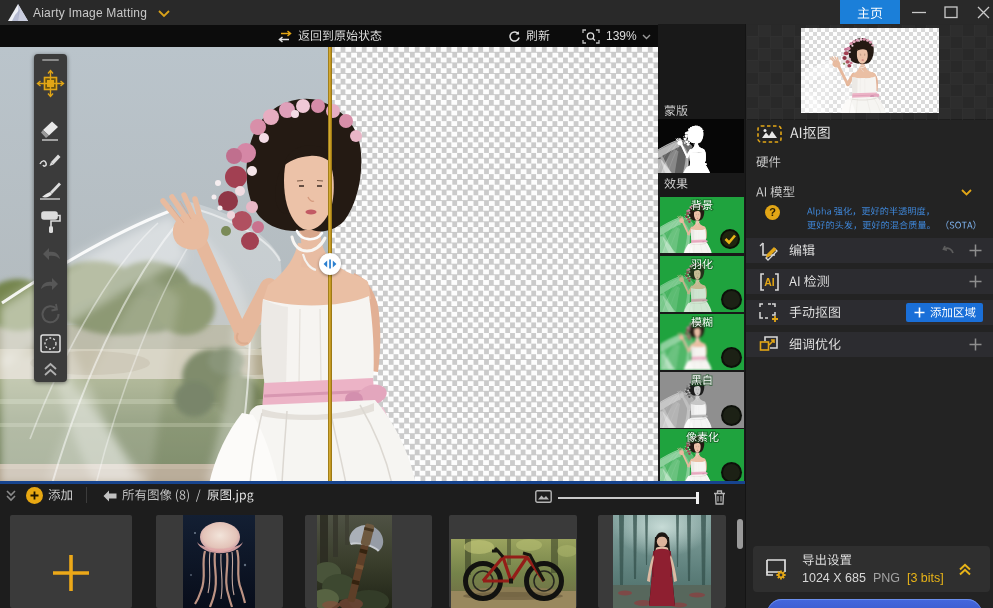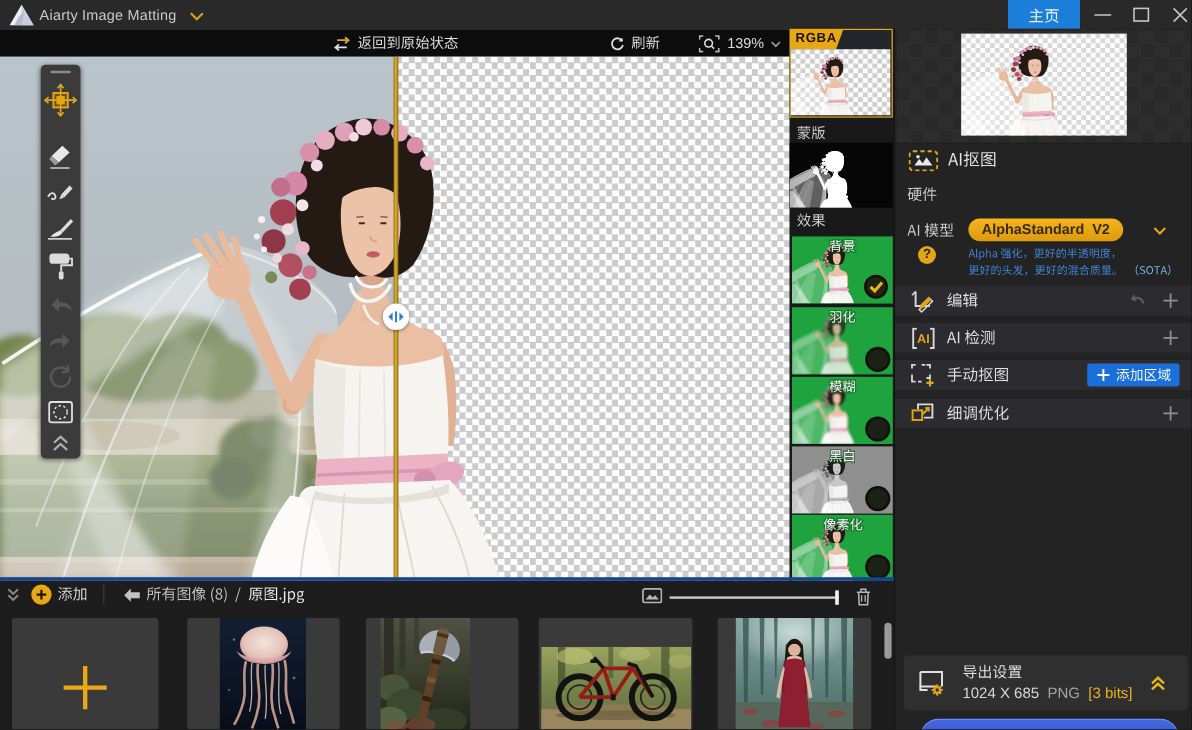--- a/index.html
+++ b/index.html
@@ -310,28 +310,20 @@
       <circle cx="8.5" cy="7" r="3.2" stroke="#dedede" stroke-width="1.3" fill="none"></circle>
       <path d="M10.8,9.3 L13,11.5" stroke="#dedede" stroke-width="1.3"></path>
     </svg>
     <span style="position:absolute;left:606px;top:4px">139%</span>
     <svg width="9" height="6" viewBox="0 0 9 6" style="position:absolute;left:642px;top:9px">
       <path d="M1,1 L4.5,4.5 L8,1" stroke="#9a9a9a" stroke-width="1.4" fill="none"></path>
     </svg>
   </div>
 
   <div id="thumbcol">
-    <div style="position:absolute;left:0;top:2;width:86px;height:74px;border:1.5px solid #e8a812;background:#23272b">
-      <div style="position:absolute;left:-1px;top:-1px;width:45px;height:17px;background:#e8a812;color:#1d1400;font-weight:bold;font-size:11px;letter-spacing:0.5px;line-height:17px;padding-left:5px;clip-path:polygon(0 0,100% 0,86% 100%,0 100%)">RGBA</div>
-      <div style="position:absolute;left:0;top:16px;width:83px;height:55px;background:conic-gradient(#fdfdfd 90deg,#cfcfcf 90deg 180deg,#fdfdfd 180deg 270deg,#cfcfcf 270deg);background-size:8px 8px;overflow:hidden">
-        <svg width="83" height="55" viewBox="30 0 628 437" preserveAspectRatio="none">
-            <use href="#gbride"></use>
-          </svg>
-      </div>
-    </div>
     <svg width="25" height="14.6" viewBox="0 -11.0 25 14.6" style="position:absolute;left:6px;top:80px;">
         <path d="M1.1 -7.7V-5.7H1.9V-7H10.1V-5.7H10.9V-7.7ZM2.8 -6.3V-5.7H9.3V-6.3ZM9.2 -4.1C8.5 -3.6 7.5 -3 6.6 -2.7C6.3 -3.2 5.9 -3.6 5.4 -4.1L5.9 -4.4H10.4V-5.1H1.7V-4.4H4.6C3.5 -3.8 2 -3.3 0.8 -3C0.9 -2.9 1.1 -2.5 1.2 -2.4C2.3 -2.7 3.6 -3.1 4.7 -3.7C4.9 -3.5 5 -3.4 5.2 -3.2C4.1 -2.5 2.3 -1.8 1 -1.4C1.1 -1.3 1.3 -1 1.5 -0.8C2.7 -1.2 4.5 -2 5.6 -2.7C5.8 -2.5 5.9 -2.4 6 -2.2C4.8 -1.2 2.6 -0.2 0.8 0.2C1 0.4 1.2 0.7 1.3 0.9C2.9 0.4 5 -0.6 6.3 -1.5C6.5 -0.8 6.3 -0.2 6 0C5.8 0.2 5.6 0.2 5.3 0.2C5.1 0.2 4.8 0.2 4.4 0.1C4.6 0.4 4.7 0.7 4.7 1C5 1 5.3 1 5.5 1C6 1 6.3 0.9 6.6 0.6C7.2 0.1 7.4 -0.9 7 -2L7.3 -2.1C8.1 -0.9 9.2 0.2 10.4 0.8C10.6 0.6 10.8 0.2 11.1 0C9.9 -0.4 8.7 -1.4 8 -2.5C8.6 -2.8 9.2 -3.1 9.7 -3.4ZM7.7 -10.1V-9.3H4.3V-10.1H3.4V-9.3H0.6V-8.6H3.4V-7.9H4.3V-8.6H7.7V-7.9H8.5V-8.6H11.3V-9.3H8.5V-10.1Z M13.3 -9.8V-5.1C13.3 -3.3 13.2 -1.1 12.4 0.4C12.6 0.6 12.9 0.8 13 1C13.7 -0.2 14 -1.8 14.1 -3.4H15.7V0.9H16.5V-4.2H14.1L14.1 -5.1V-6H17.3V-6.8H16.2V-10.1H15.4V-6.8H14.1V-9.8ZM22.2 -5.7C22 -4.4 21.5 -3.2 20.9 -2.3C20.3 -3.3 19.9 -4.5 19.6 -5.7ZM17.8 -9.3V-5.1C17.8 -3.3 17.7 -1.1 16.8 0.5C17 0.6 17.3 0.9 17.5 1C18.5 -0.7 18.7 -3.1 18.7 -5.1V-5.7H18.9C19.2 -4.1 19.7 -2.7 20.4 -1.5C19.8 -0.7 19 -0.1 18.2 0.3C18.4 0.4 18.6 0.8 18.7 1C19.5 0.6 20.3 -0 20.9 -0.8C21.5 -0 22.1 0.6 22.9 1C23.1 0.8 23.4 0.4 23.6 0.3C22.7 -0.1 22 -0.7 21.4 -1.5C22.3 -2.7 22.9 -4.4 23.2 -6.5L22.6 -6.6L22.5 -6.6H18.7V-8.5C20.3 -8.7 22.1 -8.9 23.4 -9.2L22.8 -10C21.6 -9.7 19.6 -9.4 17.8 -9.3Z" fill="#cfcfcf"></path>
       </svg>
     <div style="position:absolute;left:0;top:95px;width:86px;height:54px;background:#060606;overflow:hidden">
       <svg width="86" height="57" viewBox="30 0 628 437" preserveAspectRatio="none" style="position:absolute;left:0;top:0;filter:brightness(0) invert(1)">
           <use href="#gbride"></use>
         </svg>
       <svg width="86" height="57" viewBox="30 0 628 437" preserveAspectRatio="none" style="position:absolute;left:0;top:0;filter:brightness(0) invert(1);opacity:0.85">
           <use href="#gbride"></use>
         </svg>
@@ -413,21 +405,20 @@
         <path d="M0.1 0H1.4L2.4 -3.1H6.1L7.1 0H8.5L5 -10.3H3.5ZM2.7 -4.2 3.2 -5.7C3.5 -6.9 3.9 -8 4.2 -9.2H4.3C4.6 -8 4.9 -6.9 5.3 -5.7L5.8 -4.2Z M9.9 0H11.2V-10.3H9.9Z M25.7 -10.9H18.4V0.5H26.1V-0.4H19.4V-10H25.7ZM15.2 -11.8V-8.9H13.3V-8H15.2V-4.9C14.4 -4.7 13.7 -4.5 13.1 -4.4L13.4 -3.3L15.2 -3.9V-0.2C15.2 0 15.1 0.1 14.9 0.1C14.7 0.1 14.1 0.1 13.4 0.1C13.6 0.4 13.7 0.8 13.8 1C14.7 1 15.3 1 15.7 0.9C16 0.7 16.2 0.4 16.2 -0.2V-4.2L17.9 -4.7L17.8 -5.7L16.2 -5.2V-8H17.8V-8.9H16.2V-11.8ZM24.1 -9.2C23.7 -8.1 23.2 -7.1 22.7 -6.1C22 -7.1 21.3 -8 20.6 -8.8L19.8 -8.3C20.6 -7.4 21.4 -6.3 22.2 -5.2C21.4 -3.9 20.6 -2.7 19.7 -1.8C19.9 -1.6 20.3 -1.3 20.5 -1.1C21.3 -2 22.1 -3.1 22.8 -4.3C23.5 -3.2 24.1 -2.3 24.4 -1.5L25.3 -2.1C24.9 -3 24.2 -4.1 23.4 -5.2C24 -6.4 24.6 -7.6 25 -8.9Z M31.9 -3.9C33 -3.7 34.4 -3.2 35.2 -2.8L35.6 -3.5C34.8 -3.9 33.4 -4.3 32.3 -4.5ZM30.5 -2.1C32.4 -1.9 34.8 -1.3 36.2 -0.9L36.6 -1.6C35.3 -2.1 32.8 -2.6 31 -2.8ZM27.8 -11.1V1.1H28.8V0.5H38.4V1.1H39.5V-11.1ZM28.8 -0.4V-10.2H38.4V-0.4ZM32.4 -9.9C31.7 -8.8 30.5 -7.7 29.3 -7C29.5 -6.8 29.9 -6.5 30 -6.3C30.5 -6.6 30.9 -6.9 31.3 -7.3C31.8 -6.9 32.3 -6.5 32.8 -6.1C31.6 -5.5 30.3 -5.1 29.1 -4.8C29.2 -4.6 29.5 -4.2 29.6 -4C30.9 -4.3 32.4 -4.8 33.7 -5.5C34.9 -4.9 36.2 -4.4 37.5 -4.1C37.7 -4.4 37.9 -4.8 38.1 -4.9C36.9 -5.2 35.7 -5.5 34.6 -6C35.6 -6.7 36.5 -7.5 37.1 -8.5L36.5 -8.8L36.3 -8.8H32.7C32.9 -9.1 33.1 -9.3 33.3 -9.6ZM31.9 -7.9 32 -8H35.6C35.1 -7.4 34.5 -6.9 33.7 -6.5C33 -6.9 32.4 -7.4 31.9 -7.9Z" fill="#e4e4e4"></path>
       </svg>
 
     <svg width="26" height="15.3" viewBox="0 -11.5 26 15.3" style="position:absolute;left:10px;top:131px;">
         <path d="M5.4 -7.9V-3.2H7.9C7.8 -2.6 7.7 -2 7.3 -1.4C6.8 -1.8 6.5 -2.3 6.2 -2.8L5.4 -2.6C5.7 -1.9 6.2 -1.3 6.7 -0.8C6.2 -0.4 5.5 0 4.5 0.3C4.7 0.5 5 0.8 5.1 1C6.1 0.7 6.9 0.2 7.4 -0.3C8.5 0.4 9.9 0.8 11.6 1C11.7 0.8 11.9 0.4 12.1 0.2C10.4 0.1 9 -0.3 8 -0.9C8.5 -1.6 8.7 -2.4 8.8 -3.2H11.6V-7.9H8.9V-9.1H11.9V-10H5.1V-9.1H8V-7.9ZM6.2 -5.2H8V-4.6L8 -3.9H6.2ZM8.9 -3.9 8.9 -4.6V-5.2H10.8V-3.9ZM6.2 -7.2H8V-5.9H6.2ZM8.9 -7.2H10.8V-5.9H8.9ZM0.6 -9.8V-9H2.2C1.9 -7.1 1.3 -5.3 0.4 -4.1C0.6 -3.9 0.8 -3.3 0.8 -3.1C1.1 -3.4 1.3 -3.7 1.5 -4.1V0.4H2.3V-0.6H4.8V-6H2.3C2.6 -6.9 2.9 -7.9 3.1 -9H4.9V-9.8ZM2.3 -5.1H4V-1.4H2.3Z M16.5 -4.3V-3.4H20.1V1H21V-3.4H24.4V-4.3H21V-7H23.9V-7.9H21V-10.4H20.1V-7.9H18.4C18.5 -8.5 18.7 -9.1 18.8 -9.7L17.9 -9.9C17.6 -8.2 17.1 -6.6 16.4 -5.6C16.6 -5.5 17 -5.2 17.2 -5.1C17.5 -5.6 17.8 -6.3 18.1 -7H20.1V-4.3ZM15.8 -10.5C15.2 -8.6 14.1 -6.7 12.9 -5.5C13.1 -5.2 13.3 -4.8 13.4 -4.5C13.8 -5 14.2 -5.5 14.6 -6V1H15.5V-7.5C16 -8.3 16.4 -9.3 16.7 -10.2Z" fill="#c9c9c9"></path>
       </svg>
 
     <svg width="40" height="15.3" viewBox="0 -11.5 40 15.3" style="position:absolute;left:10px;top:161px;">
         <path d="M0.1 0H1.2L2.1 -2.8H5.5L6.3 0H7.6L4.4 -9.2H3.2ZM2.4 -3.7 2.8 -5.1C3.2 -6.2 3.5 -7.2 3.8 -8.2H3.8C4.1 -7.2 4.4 -6.2 4.7 -5.1L5.2 -3.7Z M8.9 0H10V-9.2H8.9Z M20 -5.2H24.3V-4.3H20ZM20 -6.8H24.3V-5.9H20ZM23.2 -10.5V-9.5H21.3V-10.5H20.4V-9.5H18.6V-8.7H20.4V-7.7H21.3V-8.7H23.2V-7.7H24.1V-8.7H25.9V-9.5H24.1V-10.5ZM19.1 -7.5V-3.6H21.6C21.6 -3.2 21.5 -2.9 21.5 -2.6H18.3V-1.8H21.2C20.7 -0.8 19.8 -0.2 18 0.2C18.1 0.4 18.4 0.8 18.5 1C20.6 0.5 21.7 -0.4 22.2 -1.8C22.8 -0.4 23.9 0.6 25.6 1C25.7 0.8 25.9 0.4 26.1 0.2C24.7 -0.1 23.7 -0.8 23.1 -1.8H25.9V-2.6H22.4C22.5 -2.9 22.5 -3.2 22.6 -3.6H25.2V-7.5ZM16.2 -10.5V-8.1H14.7V-7.2H16.2V-7.2C15.9 -5.5 15.2 -3.5 14.5 -2.5C14.6 -2.2 14.9 -1.8 15 -1.6C15.4 -2.3 15.9 -3.4 16.2 -4.7V1H17.2V-5.5C17.5 -4.8 17.9 -4 18 -3.6L18.6 -4.2C18.4 -4.6 17.5 -6.2 17.2 -6.7V-7.2H18.4V-8.1H17.2V-10.5Z M34.5 -9.8V-5.6H35.4V-9.8ZM36.8 -10.4V-4.8C36.8 -4.7 36.8 -4.6 36.6 -4.6C36.4 -4.6 35.8 -4.6 35.1 -4.6C35.2 -4.4 35.3 -4 35.4 -3.8C36.3 -3.8 36.9 -3.8 37.2 -3.9C37.6 -4.1 37.7 -4.3 37.7 -4.8V-10.4ZM31.4 -9.2V-7.4H29.9V-7.5V-9.2ZM27.4 -7.4V-6.6H28.9C28.8 -5.8 28.4 -4.9 27.3 -4.2C27.5 -4.1 27.8 -3.8 27.9 -3.6C29.2 -4.4 29.7 -5.5 29.8 -6.6H31.4V-3.9H32.3V-6.6H33.7V-7.4H32.3V-9.2H33.5V-10H27.8V-9.2H29V-7.5V-7.4ZM32.4 -4.2V-2.8H28.4V-1.9H32.4V-0.3H27.1V0.6H38.5V-0.3H33.4V-1.9H37.2V-2.8H33.4V-4.2Z" fill="#c9c9c9"></path>
       </svg>
-    <div style="position:absolute;left:61px;top:158px;width:129px;height:19px;background:linear-gradient(#f4b51e,#dd9a0d);border-radius:9.5px;color:#3a2a00;font-size:12px;font-weight:bold;text-align:center;line-height:19px">AlphaStandard&nbsp; V2</div>
     <svg width="11" height="7" viewBox="0 0 11 7" style="position:absolute;left:215px;top:165px">
         <path d="M1,1 L5.5,5.5 L10,1" stroke="#e2a616" stroke-width="1.8" fill="none"></path>
       </svg>
 
     <div style="position:absolute;left:19px;top:181px;width:15px;height:15px;border-radius:50%;background:#e2a616;color:#2a1e00;font-size:11px;font-weight:bold;text-align:center;line-height:15px">?</div>
       <svg width="128" height="11.3" viewBox="0 -8.5 128 11.3" style="position:absolute;left:61px;top:182px;">
         <path d="M0 0H0.9L1.5 -2.1H4L4.7 0H5.6L3.3 -6.7H2.3ZM1.8 -2.7 2.1 -3.8C2.3 -4.5 2.5 -5.3 2.8 -6.1H2.8C3 -5.3 3.2 -4.5 3.5 -3.8L3.8 -2.7Z M7.3 0.1C7.6 0.1 7.7 0.1 7.8 0L7.7 -0.6C7.6 -0.6 7.6 -0.6 7.5 -0.6C7.4 -0.6 7.3 -0.7 7.3 -0.9V-7.3H6.4V-1C6.4 -0.3 6.7 0.1 7.3 0.1Z M9.1 2.1H9.9V0.4L9.9 -0.5C10.3 -0.1 10.8 0.1 11.3 0.1C12.4 0.1 13.4 -0.9 13.4 -2.6C13.4 -4.1 12.7 -5.1 11.4 -5.1C10.9 -5.1 10.3 -4.8 9.8 -4.4H9.8L9.7 -5H9.1ZM11.1 -0.6C10.8 -0.6 10.3 -0.7 9.9 -1.1V-3.7C10.4 -4.2 10.8 -4.4 11.2 -4.4C12.2 -4.4 12.5 -3.7 12.5 -2.6C12.5 -1.3 11.9 -0.6 11.1 -0.6Z M14.8 0H15.6V-3.6C16.1 -4.1 16.4 -4.4 17 -4.4C17.6 -4.4 17.9 -4 17.9 -3.1V0H18.7V-3.2C18.7 -4.4 18.3 -5.1 17.2 -5.1C16.5 -5.1 16 -4.7 15.6 -4.3L15.6 -5.3V-7.3H14.8Z M21.5 0.1C22.1 0.1 22.7 -0.2 23.1 -0.6H23.2L23.2 0H23.9V-3.1C23.9 -4.3 23.4 -5.1 22.2 -5.1C21.4 -5.1 20.7 -4.8 20.2 -4.5L20.6 -3.9C21 -4.2 21.5 -4.4 22.1 -4.4C22.9 -4.4 23.1 -3.8 23.1 -3.2C21 -2.9 20 -2.4 20 -1.3C20 -0.4 20.7 0.1 21.5 0.1ZM21.7 -0.6C21.2 -0.6 20.8 -0.8 20.8 -1.4C20.8 -2 21.4 -2.4 23.1 -2.6V-1.2C22.6 -0.8 22.2 -0.6 21.7 -0.6Z M31.5 -6.7H34.2V-5.5H31.5ZM30.9 -7.2V-4.9H32.5V-4.1H30.7V-1.6H32.5V-0.3L30.2 -0.2L30.3 0.5C31.5 0.4 33.2 0.3 34.7 0.2C34.9 0.4 35 0.6 35 0.8L35.6 0.5C35.4 -0 34.9 -0.8 34.5 -1.5L33.9 -1.2C34.1 -1 34.3 -0.7 34.4 -0.4L33.2 -0.3V-1.6H35.1V-4.1H33.2V-4.9H34.8V-7.2ZM31.3 -3.5H32.5V-2.2H31.3ZM33.2 -3.5H34.4V-2.2H33.2ZM27.5 -5.2C27.4 -4.3 27.3 -3.2 27.2 -2.5H27.6L29.4 -2.4C29.3 -0.8 29.1 -0.2 29 -0C28.9 0.1 28.8 0.1 28.7 0.1C28.5 0.1 28.1 0.1 27.7 0C27.8 0.2 27.9 0.5 27.9 0.7C28.3 0.7 28.7 0.7 28.9 0.7C29.2 0.7 29.4 0.6 29.5 0.4C29.8 0.1 29.9 -0.7 30.1 -2.8C30.1 -2.9 30.1 -3.1 30.1 -3.1H27.9C28 -3.5 28 -4.1 28.1 -4.6H30.1V-7.2H27.3V-6.6H29.5V-5.2Z M43.9 -6.4C43.3 -5.4 42.4 -4.5 41.4 -3.7V-7.6H40.7V-3.2C40.1 -2.8 39.5 -2.4 38.9 -2.1C39.1 -2 39.3 -1.7 39.4 -1.6C39.8 -1.8 40.3 -2.1 40.7 -2.3V-0.7C40.7 0.3 41 0.6 41.9 0.6C42.1 0.6 43.3 0.6 43.5 0.6C44.5 0.6 44.7 -0 44.8 -1.8C44.6 -1.8 44.3 -2 44.1 -2.1C44 -0.5 44 -0.1 43.5 -0.1C43.2 -0.1 42.2 -0.1 42 -0.1C41.5 -0.1 41.4 -0.2 41.4 -0.7V-2.8C42.6 -3.7 43.7 -4.8 44.6 -6ZM38.8 -7.7C38.3 -6.3 37.3 -4.9 36.3 -4.1C36.5 -3.9 36.7 -3.6 36.8 -3.4C37.1 -3.7 37.5 -4.2 37.8 -4.6V0.7H38.6V-5.7C38.9 -6.3 39.2 -6.9 39.5 -7.5Z M46.6 1C47.5 0.6 48.2 -0.1 48.2 -1.1C48.2 -1.7 47.9 -2.2 47.4 -2.2C47 -2.2 46.7 -1.9 46.7 -1.5C46.7 -1.1 47 -0.8 47.4 -0.8L47.5 -0.9C47.5 -0.2 47.1 0.2 46.4 0.5Z M56.7 -2.2 56.1 -2C56.4 -1.4 56.8 -1 57.2 -0.7C56.7 -0.3 55.9 -0.1 54.8 0.1C54.9 0.3 55.1 0.6 55.2 0.7C56.4 0.5 57.2 0.1 57.8 -0.3C59.1 0.4 60.8 0.6 63 0.7C63 0.5 63.1 0.2 63.2 0C61.2 -0 59.6 -0.2 58.4 -0.7C58.9 -1.2 59.1 -1.7 59.2 -2.3H62.4V-5.8H59.3V-6.6H62.9V-7.2H54.9V-6.6H58.6V-5.8H55.8V-2.3H58.5C58.4 -1.8 58.2 -1.4 57.8 -1C57.3 -1.3 57 -1.7 56.7 -2.2ZM56.4 -3.8H58.6V-3.4C58.6 -3.2 58.6 -3 58.6 -2.8H56.4ZM59.3 -2.8C59.3 -3 59.3 -3.2 59.3 -3.4V-3.8H61.7V-2.8ZM56.4 -5.3H58.6V-4.3H56.4ZM59.3 -5.3H61.7V-4.3H59.3Z M64.1 -2.7C64.6 -2.4 65.1 -2 65.6 -1.6C65.1 -0.8 64.5 -0.2 63.8 0.2C63.9 0.3 64.1 0.6 64.2 0.7C65 0.3 65.6 -0.3 66.1 -1.1C66.5 -0.8 66.9 -0.4 67.1 -0.1L67.6 -0.7C67.3 -1 66.9 -1.4 66.5 -1.7C67 -2.8 67.3 -4.1 67.5 -5.8L67 -5.9L66.9 -5.8H65.6C65.7 -6.5 65.8 -7.1 65.9 -7.7L65.2 -7.7C65.1 -7.1 65 -6.5 64.9 -5.8H63.9V-5.2H64.8C64.6 -4.3 64.3 -3.3 64.1 -2.7ZM66.7 -5.2C66.6 -4 66.3 -3 65.9 -2.2C65.6 -2.5 65.2 -2.7 64.9 -3C65.1 -3.6 65.3 -4.4 65.4 -5.2ZM69.6 -4.9V-3.8H67.5V-3.2H69.6V-0.1C69.6 0 69.6 0.1 69.4 0.1C69.3 0.1 68.8 0.1 68.2 0.1C68.3 0.3 68.4 0.6 68.5 0.7C69.2 0.7 69.6 0.7 69.9 0.6C70.2 0.5 70.3 0.3 70.3 -0.1V-3.2H72.4V-3.8H70.3V-4.7C71 -5.3 71.6 -6.1 72.1 -6.8L71.6 -7.1L71.4 -7H67.9V-6.4H71C70.6 -5.9 70.1 -5.3 69.6 -4.9Z M77.8 -3.9C78.3 -3.2 78.9 -2.3 79.2 -1.7L79.8 -2.1C79.5 -2.6 78.9 -3.5 78.3 -4.2ZM74.9 -7.7C74.9 -7.3 74.7 -6.7 74.6 -6.2H73.5V0.5H74.2V-0.2H76.7V-6.2H75.2C75.4 -6.6 75.5 -7.2 75.7 -7.6ZM74.2 -5.6H76.1V-3.7H74.2ZM74.2 -0.9V-3.1H76.1V-0.9ZM78.2 -7.8C77.9 -6.5 77.4 -5.2 76.8 -4.4C77 -4.3 77.3 -4.1 77.4 -4C77.7 -4.5 78 -5 78.3 -5.6H80.6C80.5 -2 80.4 -0.5 80.1 -0.2C79.9 -0.1 79.8 -0.1 79.7 -0.1C79.5 -0.1 78.9 -0.1 78.3 -0.1C78.4 0.1 78.5 0.3 78.5 0.5C79 0.6 79.6 0.6 79.9 0.6C80.2 0.5 80.4 0.5 80.6 0.2C81 -0.3 81.1 -1.7 81.3 -5.9C81.3 -6 81.3 -6.3 81.3 -6.3H78.5C78.7 -6.7 78.8 -7.2 78.9 -7.6Z M83.3 -7.2C83.7 -6.6 84.2 -5.7 84.3 -5.2L85 -5.4C84.8 -6 84.4 -6.9 83.9 -7.5ZM89.1 -7.5C88.8 -6.9 88.4 -6 88 -5.4L88.6 -5.2C89 -5.7 89.5 -6.5 89.8 -7.3ZM86.1 -7.7V-4.7H83V-4.1H86.1V-2.6H82.4V-1.9H86.1V0.7H86.9V-1.9H90.7V-2.6H86.9V-4.1H90.1V-4.7H86.9V-7.7Z M91.7 -7C92.2 -6.6 92.9 -5.9 93.1 -5.5L93.7 -5.9C93.4 -6.4 92.8 -7 92.2 -7.4ZM99 -7.6C97.9 -7.3 95.9 -7.2 94.2 -7.1C94.3 -7 94.4 -6.8 94.4 -6.6C95.1 -6.6 95.8 -6.7 96.6 -6.7V-6H94V-5.5H96.2C95.6 -4.8 94.6 -4.3 93.7 -4C93.9 -3.8 94.1 -3.6 94.2 -3.5C95 -3.8 95.9 -4.4 96.6 -5.2V-3.9H97.3V-5.2C97.9 -4.5 98.8 -3.8 99.6 -3.5C99.7 -3.7 99.9 -3.9 100.1 -4C99.2 -4.3 98.2 -4.9 97.7 -5.5H99.9V-6H97.3V-6.8C98.1 -6.9 98.8 -7 99.4 -7.1ZM94.7 -3.7V-3.2H95.8C95.6 -2.2 95.2 -1.5 94 -1.1C94.1 -0.9 94.3 -0.7 94.4 -0.6C95.8 -1 96.3 -1.9 96.5 -3.2H97.6C97.5 -2.9 97.4 -2.6 97.3 -2.3H98.9C98.8 -1.7 98.7 -1.4 98.6 -1.2C98.5 -1.2 98.5 -1.2 98.3 -1.2C98.2 -1.2 97.7 -1.2 97.3 -1.2C97.4 -1.1 97.4 -0.8 97.4 -0.7C97.9 -0.6 98.3 -0.6 98.6 -0.7C98.8 -0.7 99 -0.7 99.1 -0.9C99.3 -1.1 99.5 -1.5 99.6 -2.6C99.6 -2.7 99.6 -2.9 99.6 -2.9H98.1L98.3 -3.7ZM93.4 -4.2H91.7V-3.6H92.8V-0.8C92.4 -0.6 92 -0.2 91.5 0.1L92 0.7C92.5 0.2 93 -0.3 93.4 -0.3C93.6 -0.3 93.9 -0 94.2 0.2C94.8 0.5 95.6 0.6 96.7 0.6C97.6 0.6 99.1 0.6 99.8 0.5C99.8 0.3 99.9 -0 100 -0.2C99.1 -0.1 97.7 -0 96.7 -0C95.7 -0 94.9 -0.1 94.3 -0.4C93.9 -0.7 93.7 -0.9 93.4 -0.9Z M103.4 -4.1V-2.3H101.7V-4.1ZM103.4 -4.8H101.7V-6.5H103.4ZM101.1 -7.2V-0.8H101.7V-1.7H104.1V-7.2ZM108.2 -6.7V-5.1H105.6V-6.7ZM104.9 -7.3V-4.1C104.9 -2.6 104.8 -0.9 103.2 0.3C103.4 0.4 103.6 0.7 103.7 0.8C104.8 -0 105.3 -1.1 105.5 -2.2H108.2V-0.2C108.2 -0 108.1 0 108 0C107.8 0.1 107.2 0.1 106.6 0C106.7 0.2 106.8 0.5 106.9 0.7C107.7 0.7 108.2 0.7 108.5 0.6C108.8 0.5 108.9 0.3 108.9 -0.2V-7.3ZM108.2 -4.5V-2.8H105.6C105.6 -3.3 105.6 -3.7 105.6 -4V-4.5Z M113.1 -5.9V-5.1H111.6V-4.6H113.1V-3H116.7V-4.6H118.2V-5.1H116.7V-5.9H116V-5.1H113.7V-5.9ZM116 -4.6V-3.6H113.7V-4.6ZM116.5 -1.9C116.1 -1.4 115.5 -1 114.9 -0.7C114.2 -1 113.7 -1.4 113.3 -1.9ZM111.7 -2.4V-1.9H112.9L112.6 -1.7C113 -1.2 113.5 -0.8 114.1 -0.4C113.2 -0.2 112.3 0 111.3 0.1C111.4 0.2 111.5 0.5 111.6 0.7C112.7 0.6 113.9 0.3 114.8 -0.1C115.7 0.3 116.8 0.6 118 0.7C118.1 0.6 118.2 0.3 118.4 0.1C117.4 0 116.4 -0.1 115.6 -0.4C116.4 -0.9 117.1 -1.4 117.5 -2.2L117.1 -2.5L117 -2.4ZM113.9 -7.6C114 -7.4 114.2 -7.1 114.3 -6.8H110.7V-4.3C110.7 -2.9 110.6 -1 109.9 0.4C110.1 0.5 110.4 0.6 110.5 0.7C111.3 -0.7 111.4 -2.8 111.4 -4.3V-6.2H118.3V-6.8H115C114.9 -7.1 114.7 -7.5 114.6 -7.8Z M120.2 1C121.1 0.6 121.8 -0.1 121.8 -1.1C121.8 -1.7 121.5 -2.2 121 -2.2C120.6 -2.2 120.3 -1.9 120.3 -1.5C120.3 -1.1 120.6 -0.8 121 -0.8L121.1 -0.9C121.1 -0.2 120.7 0.2 120 0.5Z" fill="#3f87d9"></path>
       </svg>
       <svg width="129" height="11.3" viewBox="0 -8.5 129 11.3" style="position:absolute;left:61px;top:196px;">
         <path d="M2.3 -2.2 1.7 -2C2 -1.4 2.4 -1 2.9 -0.7C2.3 -0.3 1.5 -0.1 0.4 0.1C0.6 0.3 0.8 0.6 0.8 0.7C2 0.5 2.9 0.1 3.5 -0.3C4.8 0.4 6.5 0.6 8.6 0.7C8.7 0.5 8.8 0.2 8.9 0C6.9 -0 5.3 -0.2 4.1 -0.7C4.6 -1.2 4.8 -1.7 4.9 -2.3H8V-5.8H5V-6.6H8.6V-7.2H0.6V-6.6H4.3V-5.8H1.4V-2.3H4.2C4.1 -1.8 3.9 -1.4 3.4 -1C3 -1.3 2.6 -1.7 2.3 -2.2ZM2.1 -3.8H4.3V-3.4C4.3 -3.2 4.3 -3 4.3 -2.8H2.1ZM5 -2.8C5 -3 5 -3.2 5 -3.4V-3.8H7.3V-2.8ZM2.1 -5.3H4.3V-4.3H2.1ZM5 -5.3H7.3V-4.3H5Z M9.8 -2.7C10.3 -2.4 10.8 -2 11.3 -1.6C10.8 -0.8 10.2 -0.2 9.4 0.2C9.6 0.3 9.8 0.6 9.9 0.7C10.6 0.3 11.3 -0.3 11.8 -1.1C12.2 -0.8 12.5 -0.4 12.8 -0.1L13.2 -0.7C13 -1 12.6 -1.4 12.2 -1.7C12.6 -2.8 13 -4.1 13.1 -5.8L12.7 -5.9L12.6 -5.8H11.2C11.4 -6.5 11.5 -7.1 11.5 -7.7L10.9 -7.7C10.8 -7.1 10.7 -6.5 10.6 -5.8H9.6V-5.2H10.4C10.2 -4.3 10 -3.3 9.8 -2.7ZM12.4 -5.2C12.3 -4 12 -3 11.6 -2.2C11.3 -2.5 10.9 -2.7 10.6 -3C10.7 -3.6 10.9 -4.4 11.1 -5.2ZM15.3 -4.9V-3.8H13.1V-3.2H15.3V-0.1C15.3 0 15.2 0.1 15.1 0.1C14.9 0.1 14.4 0.1 13.9 0.1C14 0.3 14.1 0.6 14.1 0.7C14.9 0.7 15.3 0.7 15.6 0.6C15.9 0.5 16 0.3 16 -0.1V-3.2H18V-3.8H16V-4.7C16.6 -5.3 17.3 -6.1 17.8 -6.8L17.3 -7.1L17.1 -7H13.6V-6.4H16.6C16.3 -5.9 15.8 -5.3 15.3 -4.9Z M23.5 -3.9C24 -3.2 24.6 -2.3 24.9 -1.7L25.5 -2.1C25.2 -2.6 24.5 -3.5 24 -4.2ZM20.6 -7.7C20.5 -7.3 20.4 -6.7 20.2 -6.2H19.2V0.5H19.8V-0.2H22.4V-6.2H20.9C21 -6.6 21.2 -7.2 21.4 -7.6ZM19.8 -5.6H21.8V-3.7H19.8ZM19.8 -0.9V-3.1H21.8V-0.9ZM23.9 -7.8C23.6 -6.5 23.1 -5.2 22.5 -4.4C22.6 -4.3 22.9 -4.1 23.1 -4C23.4 -4.5 23.7 -5 23.9 -5.6H26.3C26.2 -2 26 -0.5 25.7 -0.2C25.6 -0.1 25.5 -0.1 25.3 -0.1C25.1 -0.1 24.6 -0.1 24 -0.1C24.1 0.1 24.2 0.3 24.2 0.5C24.7 0.6 25.2 0.6 25.6 0.6C25.9 0.5 26.1 0.5 26.3 0.2C26.7 -0.3 26.8 -1.7 26.9 -5.9C26.9 -6 26.9 -6.3 26.9 -6.3H24.2C24.3 -6.7 24.5 -7.2 24.6 -7.6Z M32.5 -1.5C33.8 -0.9 35.1 -0.1 35.8 0.6L36.3 0.1C35.5 -0.6 34.2 -1.4 32.9 -2ZM29.4 -6.8C30.1 -6.5 31 -6.1 31.5 -5.7L31.9 -6.2C31.4 -6.6 30.5 -7.1 29.7 -7.3ZM28.5 -5.1C29.3 -4.8 30.2 -4.3 30.6 -4L31.1 -4.5C30.6 -4.9 29.7 -5.4 29 -5.6ZM28.1 -3.5V-2.9H32C31.5 -1.5 30.5 -0.5 28.1 0.1C28.3 0.3 28.4 0.5 28.5 0.7C31.1 0 32.3 -1.2 32.8 -2.9H36.3V-3.5H32.9C33.2 -4.7 33.2 -6.1 33.2 -7.6H32.5C32.5 -6 32.5 -4.7 32.2 -3.5Z M43 -7.3C43.4 -6.8 43.9 -6.3 44.2 -5.9L44.7 -6.3C44.5 -6.6 43.9 -7.2 43.5 -7.6ZM38.1 -4.8C38.2 -4.9 38.5 -5 39.1 -5H40.4C39.8 -3.1 38.8 -1.5 37.1 -0.5C37.3 -0.4 37.5 -0.1 37.6 0C38.8 -0.7 39.7 -1.7 40.3 -2.8C40.7 -2.1 41.1 -1.5 41.7 -1C40.9 -0.5 40 -0.1 39 0.2C39.1 0.3 39.3 0.6 39.4 0.8C40.4 0.5 41.4 0 42.2 -0.6C43.1 0.1 44.1 0.5 45.2 0.8C45.3 0.6 45.5 0.3 45.7 0.1C44.5 -0.1 43.6 -0.5 42.8 -1C43.6 -1.7 44.2 -2.6 44.6 -3.8L44.1 -4L44 -4H40.9C41 -4.3 41.1 -4.6 41.2 -5H45.4L45.4 -5.6H41.4C41.5 -6.3 41.6 -6.9 41.7 -7.6L41 -7.8C40.9 -7 40.7 -6.3 40.6 -5.6H38.9C39.2 -6.1 39.4 -6.7 39.6 -7.3L38.9 -7.5C38.7 -6.8 38.3 -6 38.2 -5.8C38.1 -5.6 38 -5.5 37.9 -5.5C38 -5.3 38.1 -5 38.1 -4.8ZM42.2 -1.4C41.6 -2 41.1 -2.6 40.7 -3.3H43.6C43.3 -2.6 42.8 -1.9 42.2 -1.4Z M47.4 1C48.4 0.6 49 -0.1 49 -1.1C49 -1.7 48.8 -2.2 48.3 -2.2C47.9 -2.2 47.6 -1.9 47.6 -1.5C47.6 -1.1 47.9 -0.8 48.2 -0.8L48.4 -0.9C48.4 -0.2 48 0.2 47.2 0.5Z M57.5 -2.2 56.9 -2C57.2 -1.4 57.6 -1 58.1 -0.7C57.5 -0.3 56.7 -0.1 55.6 0.1C55.8 0.3 56 0.6 56 0.7C57.2 0.5 58.1 0.1 58.7 -0.3C60 0.4 61.7 0.6 63.8 0.7C63.9 0.5 64 0.2 64.1 0C62.1 -0 60.5 -0.2 59.3 -0.7C59.8 -1.2 60 -1.7 60.1 -2.3H63.2V-5.8H60.2V-6.6H63.8V-7.2H55.8V-6.6H59.5V-5.8H56.6V-2.3H59.4C59.3 -1.8 59.1 -1.4 58.6 -1C58.2 -1.3 57.8 -1.7 57.5 -2.2ZM57.3 -3.8H59.5V-3.4C59.5 -3.2 59.5 -3 59.5 -2.8H57.3ZM60.2 -2.8C60.2 -3 60.2 -3.2 60.2 -3.4V-3.8H62.5V-2.8ZM57.3 -5.3H59.5V-4.3H57.3ZM60.2 -5.3H62.5V-4.3H60.2Z M65 -2.7C65.5 -2.4 66 -2 66.5 -1.6C66 -0.8 65.4 -0.2 64.6 0.2C64.8 0.3 65 0.6 65.1 0.7C65.8 0.3 66.5 -0.3 67 -1.1C67.4 -0.8 67.7 -0.4 68 -0.1L68.4 -0.7C68.2 -1 67.8 -1.4 67.4 -1.7C67.9 -2.8 68.2 -4.1 68.3 -5.8L67.9 -5.9L67.8 -5.8H66.4C66.6 -6.5 66.7 -7.1 66.7 -7.7L66.1 -7.7C66 -7.1 65.9 -6.5 65.8 -5.8H64.8V-5.2H65.6C65.4 -4.3 65.2 -3.3 65 -2.7ZM67.6 -5.2C67.5 -4 67.2 -3 66.8 -2.2C66.5 -2.5 66.1 -2.7 65.8 -3C65.9 -3.6 66.1 -4.4 66.3 -5.2ZM70.5 -4.9V-3.8H68.3V-3.2H70.5V-0.1C70.5 0 70.4 0.1 70.3 0.1C70.1 0.1 69.6 0.1 69.1 0.1C69.2 0.3 69.3 0.6 69.3 0.7C70.1 0.7 70.5 0.7 70.8 0.6C71.1 0.5 71.2 0.3 71.2 -0.1V-3.2H73.2V-3.8H71.2V-4.7C71.8 -5.3 72.5 -6.1 73 -6.8L72.5 -7.1L72.3 -7H68.8V-6.4H71.8C71.5 -5.9 71 -5.3 70.5 -4.9Z M78.7 -3.9C79.2 -3.2 79.8 -2.3 80.1 -1.7L80.7 -2.1C80.4 -2.6 79.7 -3.5 79.2 -4.2ZM75.8 -7.7C75.7 -7.3 75.6 -6.7 75.4 -6.2H74.4V0.5H75V-0.2H77.6V-6.2H76.1C76.2 -6.6 76.4 -7.2 76.6 -7.6ZM75 -5.6H77V-3.7H75ZM75 -0.9V-3.1H77V-0.9ZM79.1 -7.8C78.8 -6.5 78.3 -5.2 77.7 -4.4C77.8 -4.3 78.1 -4.1 78.3 -4C78.6 -4.5 78.9 -5 79.1 -5.6H81.5C81.4 -2 81.2 -0.5 80.9 -0.2C80.8 -0.1 80.7 -0.1 80.5 -0.1C80.3 -0.1 79.8 -0.1 79.2 -0.1C79.3 0.1 79.4 0.3 79.4 0.5C79.9 0.6 80.4 0.6 80.8 0.6C81.1 0.5 81.3 0.5 81.5 0.2C81.9 -0.3 82 -1.7 82.1 -5.9C82.1 -6 82.1 -6.3 82.1 -6.3H79.4C79.5 -6.7 79.7 -7.2 79.8 -7.6Z M86.7 -5.4H90.2V-4.5H86.7ZM86.7 -6.8H90.2V-5.9H86.7ZM86 -7.3V-3.9H90.9V-7.3ZM83.6 -7.1C84.2 -6.8 84.9 -6.3 85.3 -6.1L85.7 -6.6C85.3 -6.9 84.6 -7.3 84 -7.6ZM83.2 -4.6C83.7 -4.3 84.5 -3.8 84.8 -3.6L85.2 -4.1C84.9 -4.4 84.1 -4.8 83.6 -5.1ZM83.4 0.1 84 0.6C84.5 -0.2 85.2 -1.4 85.7 -2.4L85.2 -2.8C84.6 -1.8 83.9 -0.6 83.4 0.1ZM86 0.8C86.2 0.7 86.5 0.6 88.5 0.1C88.4 -0.1 88.4 -0.3 88.4 -0.5L86.8 -0.2V-1.8H88.4V-2.4H86.8V-3.6H86.1V-0.4C86.1 -0.1 85.9 0 85.8 0.1C85.9 0.2 86 0.6 86 0.8ZM88.7 -3.5V-0.3C88.7 0.4 88.9 0.6 89.7 0.6C89.8 0.6 90.6 0.6 90.8 0.6C91.4 0.6 91.6 0.3 91.7 -0.9C91.5 -0.9 91.2 -1 91.1 -1.1C91.1 -0.2 91 -0 90.7 -0C90.6 -0 89.9 -0 89.7 -0C89.5 -0 89.4 -0.1 89.4 -0.3V-1.4C90.1 -1.7 91 -2.1 91.5 -2.5L91.1 -3C90.7 -2.7 90 -2.3 89.4 -2V-3.5Z M96.8 -7.8C95.8 -6.3 94.1 -5.1 92.4 -4.4C92.6 -4.3 92.8 -4 92.9 -3.8C93.3 -4 93.8 -4.3 94.3 -4.5V-4.1H98.9V-4.7C99.4 -4.4 99.9 -4.1 100.4 -3.9C100.5 -4.1 100.7 -4.4 100.9 -4.5C99.5 -5.1 98.1 -5.9 97.1 -7L97.4 -7.4ZM94.5 -4.7C95.3 -5.2 96.1 -5.9 96.7 -6.5C97.4 -5.8 98.1 -5.2 98.9 -4.7ZM93.8 -3V0.7H94.5V0.2H98.8V0.7H99.5V-3ZM94.5 -0.4V-2.4H98.8V-0.4Z M106.7 -0.6C107.6 -0.3 108.8 0.3 109.4 0.7L109.9 0.2C109.2 -0.2 108.1 -0.7 107.2 -1.1ZM106.2 -3.2V-2.4C106.2 -1.6 106 -0.6 103.2 0.2C103.3 0.3 103.5 0.6 103.6 0.7C106.6 -0.1 106.9 -1.4 106.9 -2.4V-3.2ZM103.9 -4.2V-1H104.6V-3.6H108.5V-1H109.2V-4.2H106.6L106.7 -5.1H109.9V-5.8H106.8L106.9 -6.8C107.8 -6.9 108.7 -7 109.4 -7.1L108.8 -7.7C107.4 -7.4 104.7 -7.1 102.5 -7V-4.5C102.5 -3.1 102.4 -1.1 101.5 0.3C101.7 0.3 102 0.5 102.1 0.6C103 -0.8 103.2 -3 103.2 -4.5V-5.1H106L105.9 -4.2ZM106.1 -5.8H103.2V-6.5C104.1 -6.5 105.2 -6.6 106.2 -6.7Z M112.7 -6.1H117.3V-5.6H112.7ZM112.7 -7H117.3V-6.5H112.7ZM112 -7.4V-5.2H118V-7.4ZM110.9 -4.8V-4.3H119.1V-4.8ZM112.5 -2.5H114.7V-2H112.5ZM115.3 -2.5H117.5V-2H115.3ZM112.5 -3.4H114.7V-2.9H112.5ZM115.3 -3.4H117.5V-2.9H115.3ZM110.8 -0V0.5H119.2V-0H115.3V-0.6H118.4V-1H115.3V-1.6H118.2V-3.9H111.9V-1.6H114.7V-1H111.6V-0.6H114.7V-0Z M121.4 -2.2C120.6 -2.2 120 -1.6 120 -0.8C120 -0.1 120.6 0.6 121.4 0.6C122.2 0.6 122.8 -0.1 122.8 -0.8C122.8 -1.6 122.2 -2.2 121.4 -2.2ZM121.4 0.1C120.9 0.1 120.5 -0.3 120.5 -0.8C120.5 -1.4 120.9 -1.8 121.4 -1.8C121.9 -1.8 122.3 -1.4 122.3 -0.8C122.3 -0.3 121.9 0.1 121.4 0.1Z" fill="#3f87d9"></path>

